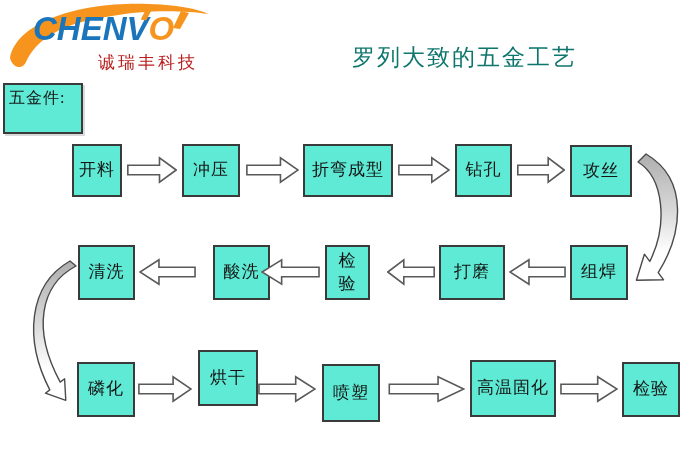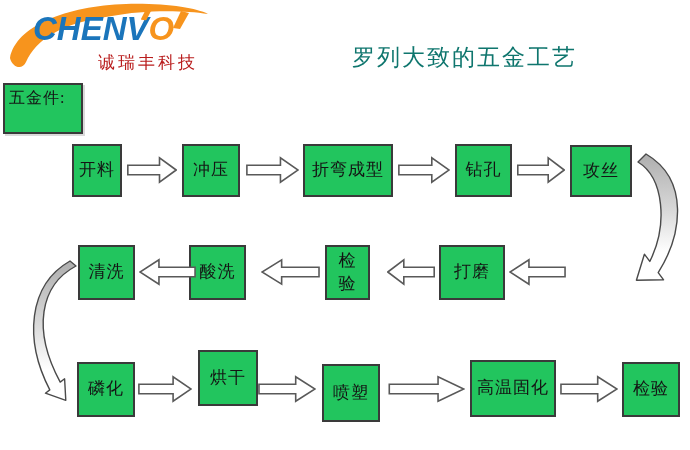--- a/index.html
+++ b/index.html
@@ -26,21 +26,21 @@
     font-family:"Liberation Sans","DejaVu Sans",sans-serif;
     font-size:17px; letter-spacing:3px; color:#b91c1c; white-space:nowrap;
   }
   
   .diagram-title {
     position:absolute; left:352px; top:42px; width:240px;
     font-size:23px; letter-spacing:2px; color:#0f766e; white-space:nowrap;
   }
   
   .pbox {
-    position:absolute; box-sizing:border-box; background:#22c55e;
+    position:absolute; box-sizing:border-box; background:#5eead4;
     border:2px solid #3a3a3a; display:flex; align-items:center; justify-content:center;
     font-size:17px; letter-spacing:1px; color:#141414; text-align:center; line-height:1.3;
   }
   .label-box {
     align-items:flex-start; justify-content:flex-start; padding:3px 4px;
     box-shadow:2px 2px 0 rgba(150,150,150,.35);
   }
   .arrow { position:absolute; }
 </style>
 </head>
@@ -87,23 +87,24 @@
     <defs>
       <linearGradient id="g1" x1="0" y1="0" x2="0" y2="1">
         <stop offset="0" stop-color="#aeaeae"></stop>
           <stop offset="0.45" stop-color="#d9d9d9"></stop>
           <stop offset="0.78" stop-color="#ffffff"></stop>
       </linearGradient>
     </defs>
     <path d="M13,14 C 39,30 43,77 24.8,113.4 L 19.4,106.2 L 11.4,132.2 L 38.6,131.8 L 33.2,124.6 C 57,87 65,32 21,6 Z" fill="url(#g1)" stroke="#4a4a4a" stroke-width="1.4" stroke-linejoin="round"></path>
   </svg>
 
+  <div class="pbox" style="left:570px;top:245px;width:58px;height:55px;">组焊</div>
   <div class="pbox" style="left:439px;top:245px;width:66px;height:55px;">打磨</div>
   <div class="pbox" style="left:325px;top:245px;width:45px;height:55px;padding:0 10px;">检验</div>
-  <div class="pbox" style="left:189px;top:245px;width:57px;height:55px;">酸洗</div>
+  <div class="pbox" style="left:213px;top:245px;width:57px;height:55px;">酸洗</div>
   <div class="pbox" style="left:78px;top:245px;width:57px;height:55px;">清洗</div>
 
   <svg class="arrow" style="left:509px;top:257px;" width="57" height="30" viewBox="0 0 60 32" preserveAspectRatio="none">
       <path d="M59,11 H21 V3 L1,16 L21,29 V21 H59 Z" fill="#fff" stroke="#595959" stroke-width="1.6" vector-effect="non-scaling-stroke"></path>
     </svg>
   <svg class="arrow" style="left:387px;top:257px;" width="48" height="30" viewBox="0 0 60 32" preserveAspectRatio="none">
       <path d="M59,11 H21 V3 L1,16 L21,29 V21 H59 Z" fill="#fff" stroke="#595959" stroke-width="1.6" vector-effect="non-scaling-stroke"></path>
     </svg>
   <svg class="arrow" style="left:261px;top:257px;" width="59" height="30" viewBox="0 0 60 32" preserveAspectRatio="none">
       <path d="M59,11 H21 V3 L1,16 L21,29 V21 H59 Z" fill="#fff" stroke="#595959" stroke-width="1.6" vector-effect="non-scaling-stroke"></path>

